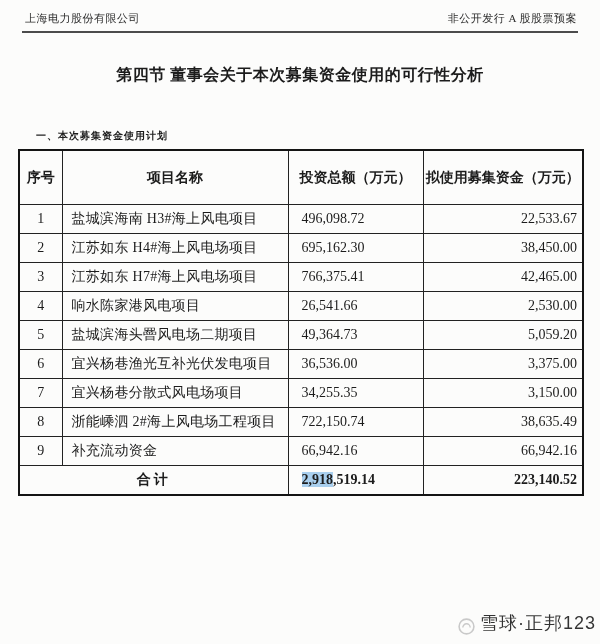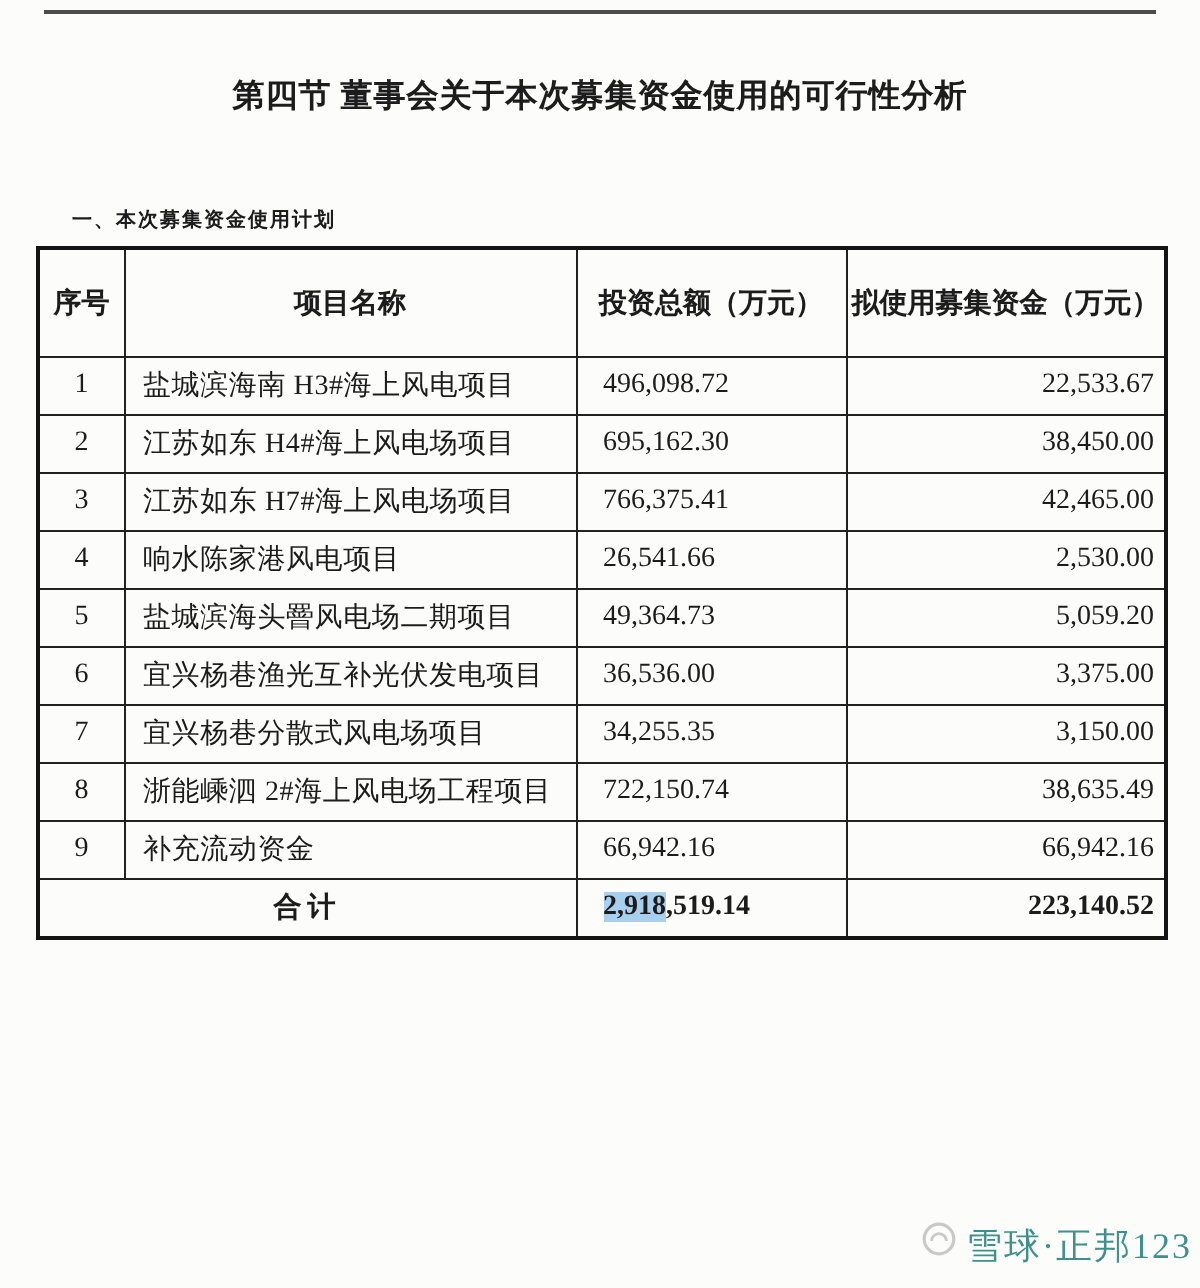--- a/index.html
+++ b/index.html
@@ -57,35 +57,39 @@
   .c-no{text-align:center;}
   .c-name{text-align:left;padding-left:9px;letter-spacing:0.3px;}
   .c-num{padding-right:7px;padding-left:13px;}
   .c-num-last{text-align:right;padding-right:5px;}
   .total-row td{font-weight:bold;}
   .c-total-label{text-align:center;letter-spacing:3px;}
   .hl{background:#a9cfee;}
   .watermark{
     position:absolute;
     top:611px;right:4px;
-    display:flex;align-items:flex-start;gap:5px;
-    color:#0f766e;
+    display:flex;align-items:flex-end;gap:5px;
+    color:#000000;
     font-size:18px;
-    font-family:Liberation Serif, serif;
+    font-family:Liberation Sans, sans-serif;
     opacity:0.8;
     pointer-events:none;
     letter-spacing:1px;
   }
   .watermark svg{display:block;}
 </style>
 </head>
 <body>
 
 <div class="page">
 
+  <div class="doc-header">
+    <span>上海电力股份有限公司</span>
+    <span>非公开发行 A 股股票预案</span>
+  </div>
   <div class="doc-rule"></div>
 
   <h1 class="doc-title">第四节  董事会关于本次募集资金使用的可行性分析</h1>
 
   <h2 class="section-heading">一、本次募集资金使用计划</h2>
 
 
   <table class="funds">
     <colgroup>
       <col style="width:43px">

